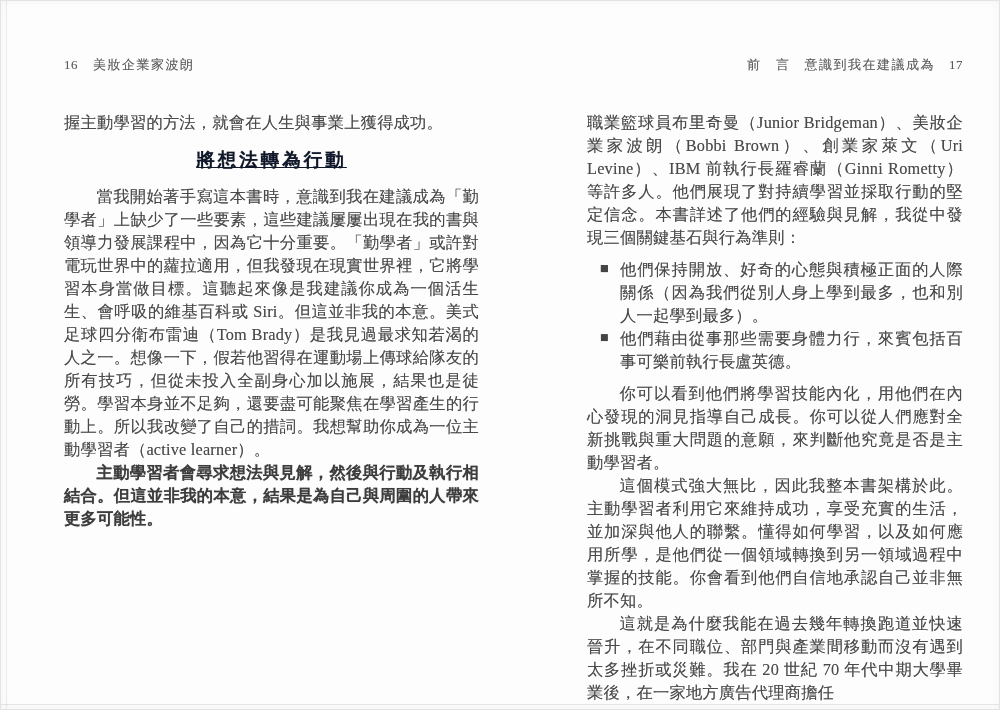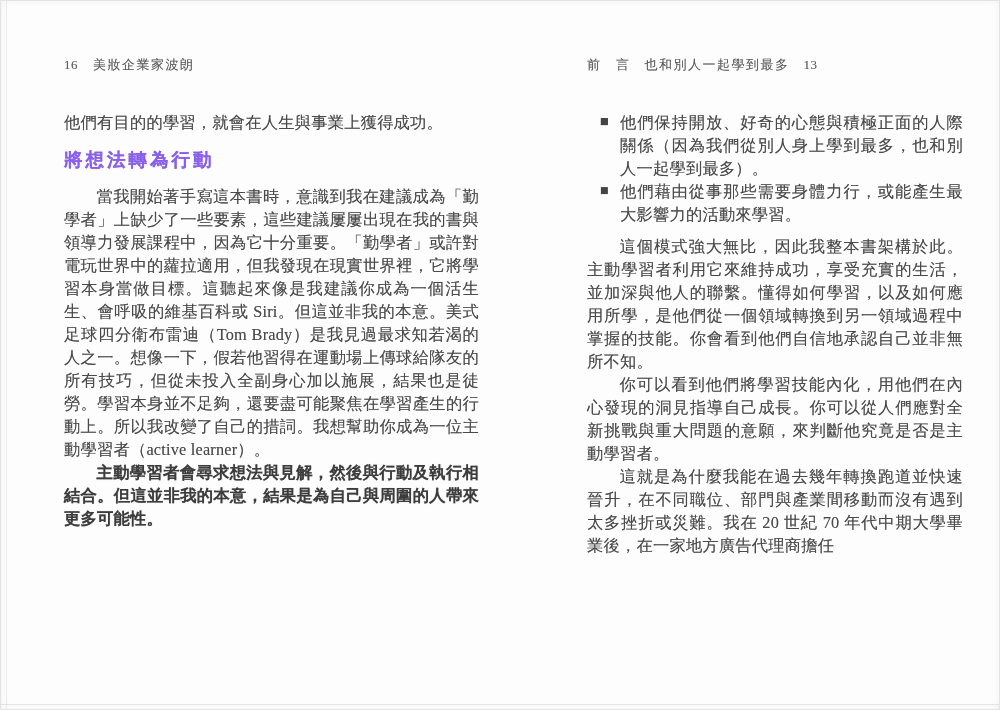--- a/index.html
+++ b/index.html
@@ -28,47 +28,48 @@
 
   .running-header {
     display: flex;
     align-items: baseline;
     font-size: 13px;
     color: #5b5b5b;
     letter-spacing: 1.5px;
     text-shadow: 0 0 0.6px rgba(110,110,110,0.45);
   }
   .header-left  { justify-content: flex-start; gap: 15px; }
-  .header-right { justify-content: flex-start;   gap: 14px; }
+  .header-right { justify-content: flex-end;   gap: 14px; }
   .folio { letter-spacing: 0.5px; }
 
   .body-text {
     margin-top: 37px;
     font-size: 16.3px;
     line-height: 23px;
     text-align: justify;
     letter-spacing: 0.2px;
     color: #4a4a4a;
     text-shadow: 0 0 0.6px rgba(95,95,95,0.55);
   }
   .para { margin: 0; }
   .indent { text-indent: 2em; font-family: Liberation Serif, serif; }
   .bold-para {
     font-weight: bold;
     color: #3c3c3c;
     text-shadow: 0 0 0.7px rgba(70,70,70,0.6);
   }
   .section-heading {
     margin: 15px 0 13px 0;
-    text-align: left;
+    text-align: center;
     font-size: 18.5px;
     font-weight: bold;
     letter-spacing: 3px;
-    color: #8b5cf6;
+    color: #0f172a;
     text-shadow: 0 0 0.7px rgba(60,60,60,0.6);
+    text-decoration: underline;
   }
   .bullet-list {
     list-style: none;
     margin: 9px 0;
     padding: 0;
   }
   .bullet-item {
     position: relative;
     padding-left: 33px;
   }
@@ -101,45 +102,46 @@
 <div class="spread">
   <div class="scan-edge-left"></div>
   <div class="scan-edge-bottom"></div>
 
   <section class="page page-left">
     <header class="running-header header-left">
       <span class="folio">16</span>
       <span class="running-title">美妝企業家波朗</span>
     </header>
     <div class="body-text">
-      <p class="para">他們有目的的學習，就會在人生與事業上獲得成功。</p>
+      <p class="para">握主動學習的方法，就會在人生與事業上獲得成功。</p>
       <h2 class="section-heading">將想法轉為行動</h2>
       <p class="para indent">當我開始著手寫這本書時，意識到我在建議成為「勤學者」上缺少了一些要素，這些建議屢屢出現在我的書與領導力發展課程中，因為它十分重要。「勤學者」或許對電玩世界中的蘿拉適用，但我發現在現實世界裡，它將學習本身當做目標。這聽起來像是我建議你成為一個活生生、會呼吸的維基百科或 Siri。但這並非我的本意。美式足球四分衛布雷迪（Tom Brady）是我見過最求知若渴的人之一。想像一下，假若他習得在運動場上傳球給隊友的所有技巧，但從未投入全副身心加以施展，結果也是徒勞。學習本身並不足夠，還要盡可能聚焦在學習產生的行動上。所以我改變了自己的措詞。我想幫助你成為一位主動學習者（active learner）。</p>
       <p class="para indent bold-para">主動學習者會尋求想法與見解，然後與行動及執行相結合。但這並非我的本意，結果是為自己與周圍的人帶來更多可能性。</p>
     </div>
   </section>
 
   <section class="page page-right">
     <header class="running-header header-right">
       <span class="section-label">前　言</span>
-      <span class="running-title">也和別人一起學到最多</span>
-      <span class="folio">13</span>
+      <span class="running-title">意識到我在建議成為</span>
+      <span class="folio">17</span>
     </header>
     <div class="body-text">
+      <p class="para">職業籃球員布里奇曼（Junior Bridgeman）、美妝企業家波朗（Bobbi Brown）、創業家萊文（Uri Levine）、IBM 前執行長羅睿蘭（Ginni Rometty）等許多人。他們展現了對持續學習並採取行動的堅定信念。本書詳述了他們的經驗與見解，我從中發現三個關鍵基石與行為準則：</p>
       <ul class="bullet-list">
         <li class="bullet-item">
           <span class="bullet-marker">■</span>
         </li>
         <li class="bullet-item">
           <span class="bullet-marker">■</span>
           <span class="bullet-text">他們保持開放、好奇的心態與積極正面的人際關係（因為我們從別人身上學到最多，也和別人一起學到最多）。</span>
         </li>
         <li class="bullet-item">
           <span class="bullet-marker">■</span>
-          <span class="bullet-text">他們藉由從事那些需要身體力行，或能產生最大影響力的活動來學習。</span>
+          <span class="bullet-text">他們藉由從事那些需要身體力行，來賓包括百事可樂前執行長盧英德。</span>
         </li>
       </ul>
+      <p class="para indent">你可以看到他們將學習技能內化，用他們在內心發現的洞見指導自己成長。你可以從人們應對全新挑戰與重大問題的意願，來判斷他究竟是否是主動學習者。</p>
       <p class="para indent">這個模式強大無比，因此我整本書架構於此。主動學習者利用它來維持成功，享受充實的生活，並加深與他人的聯繫。懂得如何學習，以及如何應用所學，是他們從一個領域轉換到另一領域過程中掌握的技能。你會看到他們自信地承認自己並非無所不知。</p>
-      <p class="para indent">你可以看到他們將學習技能內化，用他們在內心發現的洞見指導自己成長。你可以從人們應對全新挑戰與重大問題的意願，來判斷他究竟是否是主動學習者。</p>
       <p class="para indent">這就是為什麼我能在過去幾年轉換跑道並快速晉升，在不同職位、部門與產業間移動而沒有遇到太多挫折或災難。我在 20 世紀 70 年代中期大學畢業後，在一家地方廣告代理商擔任</p>
     </div>
   </section>
 </div>
 
 </body></html>

